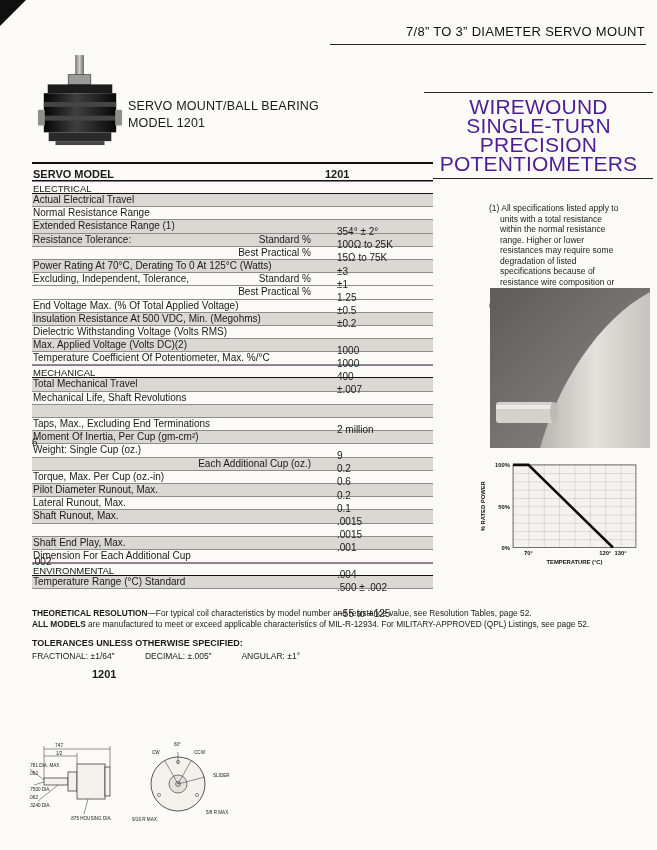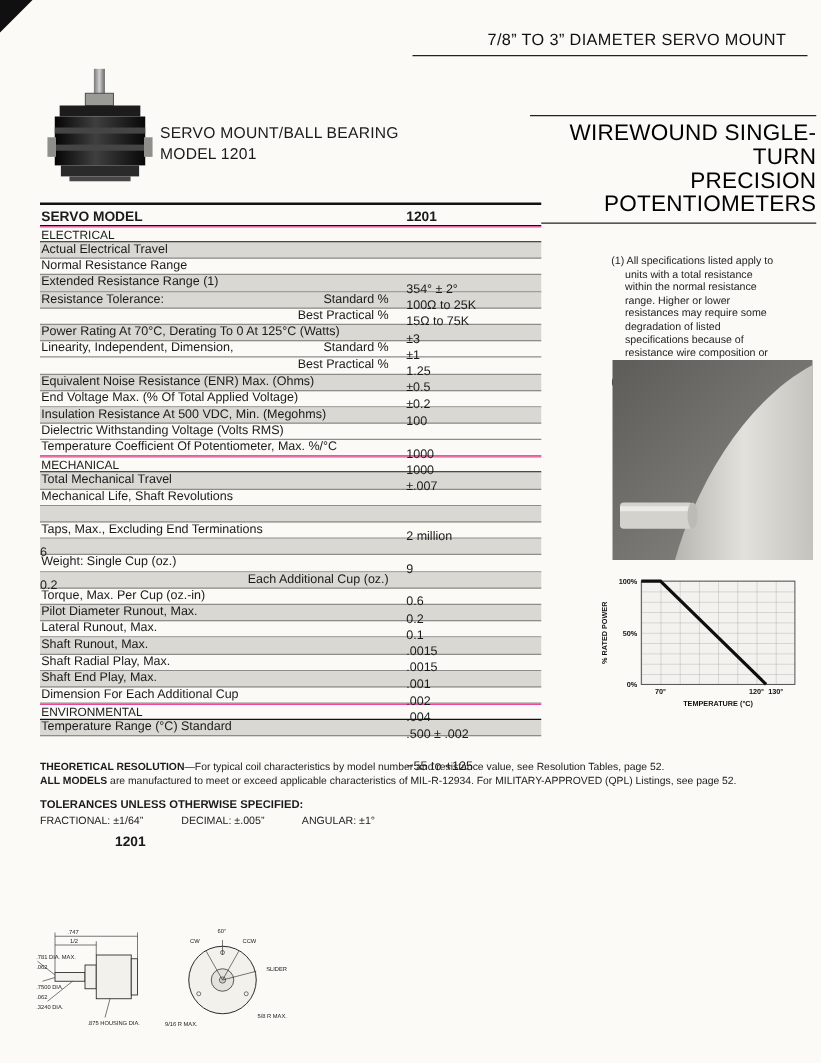--- a/index.html
+++ b/index.html
@@ -5,37 +5,37 @@
 <style>
   * { box-sizing: border-box; }
   body { margin: 0; background: #fbfaf7; }
   .page {
     position: relative; width: 657px; height: 850px;
     background: #fbfaf7; color: #1a1a1a;
     font-family: "Liberation Sans", sans-serif; overflow: hidden;
   }
   .corner-mark { position: absolute; top: 0; left: 0; width: 0; height: 0;
     border-top: 26px solid #101010; border-right: 26px solid transparent; }
-  .top-heading { position: absolute; top: 24px; right: 28px; font-size: 13px;
+  .top-heading { position: absolute; top: 24px; right: 12px; font-size: 13px;
     letter-spacing: .3px; color: #111; }
   .top-rule { position: absolute; top: 44px; left: 330px; right: 11px; height: 1px; background: #222; }
 
   .pot-photo { position: absolute; left: 36px; top: 52px; width: 88px; height: 100px; }
   .product-title { position: absolute; left: 128px; top: 98px; font-size: 12.5px; line-height: 17px; letter-spacing: .2px; }
 
   .category-block { position: absolute; left: 424px; top: 92px; width: 229px; text-align: center; }
   .category-block .rule { height: 1px; background: #222; }
-  .category-block .cat-text { font-size: 18px; line-height: 19px; padding: 4px 0 5px; color: #000000; letter-spacing: .2px; text-align: right; }
+  .category-block .cat-text { font-size: 21px; line-height: 19px; padding: 4px 0 5px; color: #4c1d95; letter-spacing: .2px; }
 
   .spec-table { position: absolute; left: 32px; top: 162px; width: 401px; border-top: 2px solid #111; background: #fbfaf7; }
   .t-head { display: flex; align-items: flex-end; font-weight: bold; font-size: 11px; height: 17px; border-bottom: 1px solid #111; }
   .t-head .lab { width: 293px; padding-left: 1px; }
   .t-head .val { flex: 1; }
   .t-section { font-weight: normal; font-size: 9.5px; height: 13px; line-height: 13px; border-bottom: 1px solid #111; border-top: 1px solid #ec4899; padding-left: 1px; }
-  .t-row { display: flex; font-size: 10px; height: 13.2px; line-height: 12.6px; border-bottom: 1px solid #8d8d89; }
+  .t-row { display: flex; font-size: 10px; height: 13.2px; line-height: 12.6px; border-bottom: 1px solid #8d8d89; gap: 12px; }
   .t-row.shaded { background: #d9d8d3; }
   .t-label { width: 293px; display: flex; justify-content: space-between; padding: 0 14px 0 1px; white-space: nowrap; overflow: hidden; }
   .t-value { flex: 1; white-space: nowrap; margin-top: 32px; }
 
   .notes { position: absolute; left: 489px; top: 182px; width: 130px; font-size: 8.5px; line-height: 10.5px; color: #222; margin-top: 21px; }
   .notes p { margin: 0 0 2px; text-indent: -11px; padding-left: 11px; }
 
   .detail-photo { position: absolute; left: 489px; top: 288px; width: 162px; height: 160px; }
   .chart { position: absolute; left: 477px; top: 452px; width: 178px; height: 119px; }
   .ctick { font-size: 5.5px; font-weight: bold; fill: #111; }
@@ -145,39 +145,32 @@
       </div>
     <div class="t-row shaded">
         <span class="t-label">
           <span>Power Rating At 70°C, Derating To 0 At 125°C (Watts)</span>
           <span></span>
         </span>
         <span class="t-value">1.25</span>
       </div>
     <div class="t-row">
         <span class="t-label">
-          <span>Linearity, Independent, Dimension,</span>
+          <span>Excluding, Independent, Tolerance,</span>
           <span>Standard %</span>
         </span>
         <span class="t-value">±0.5</span>
       </div>
     <div class="t-row">
         <span class="t-label">
           <span></span>
           <span>Best Practical %</span>
         </span>
         <span class="t-value">±0.2</span>
       </div>
-    <div class="t-row shaded">
-        <span class="t-label">
-          <span>Equivalent Noise Resistance (ENR) Max. (Ohms)</span>
-          <span></span>
-        </span>
-        <span class="t-value">100</span>
-      </div>
     <div class="t-row">
         <span class="t-label">
           <span>End Voltage Max. (% Of Total Applied Voltage)</span>
           <span></span>
         </span>
         <span class="t-value"></span>
       </div>
     <div class="t-row shaded">
         <span class="t-label">
           <span>Insulation Resistance At 500 VDC, Min. (Megohms)</span>
@@ -185,20 +178,27 @@
         </span>
         <span class="t-value">1000</span>
       </div>
     <div class="t-row">
         <span class="t-label">
           <span>Dielectric Withstanding Voltage (Volts RMS)</span>
           <span></span>
         </span>
         <span class="t-value">1000</span>
       </div>
+    <div class="t-row shaded">
+        <span class="t-label">
+          <span>Max. Applied Voltage (Volts DC)(2)</span>
+          <span></span>
+        </span>
+        <span class="t-value">400</span>
+      </div>
     <div class="t-row">
         <span class="t-label">
           <span>Temperature Coefficient Of Potentiometer, Max. %/°C</span>
           <span></span>
         </span>
         <span class="t-value">±.007</span>
       </div>
 
     <div class="t-section">MECHANICAL</div>
 
@@ -220,20 +220,24 @@
         <span class="t-value">6</span>
       </div>
     <div class="t-row">
         <span class="t-label">
           <span>Taps, Max., Excluding End Terminations</span>
           <span></span>
         </span>
         <span class="t-value">9</span>
       </div>
     <div class="t-row shaded">
+        <span class="t-label">
+          <span>Moment Of Inertia, Per Cup (gm-cm²)</span>
+          <span></span>
+        </span>
         <span class="t-value">0.2</span>
       </div>
     <div class="t-row">
         <span class="t-label">
           <span>Weight: Single Cup (oz.)</span>
           <span></span>
         </span>
         <span class="t-value">0.6</span>
       </div>
     <div class="t-row shaded">
@@ -265,24 +269,20 @@
         <span class="t-value">.0015</span>
       </div>
     <div class="t-row shaded">
         <span class="t-label">
           <span>Shaft Runout, Max.</span>
           <span></span>
         </span>
         <span class="t-value">.001</span>
       </div>
     <div class="t-row">
-        <span class="t-label">
-          <span>Shaft Radial Play, Max.</span>
-          <span></span>
-        </span>
         <span class="t-value">.002</span>
       </div>
     <div class="t-row shaded">
         <span class="t-label">
           <span>Shaft End Play, Max.</span>
           <span></span>
         </span>
         <span class="t-value">.004</span>
       </div>
     <div class="t-row">

